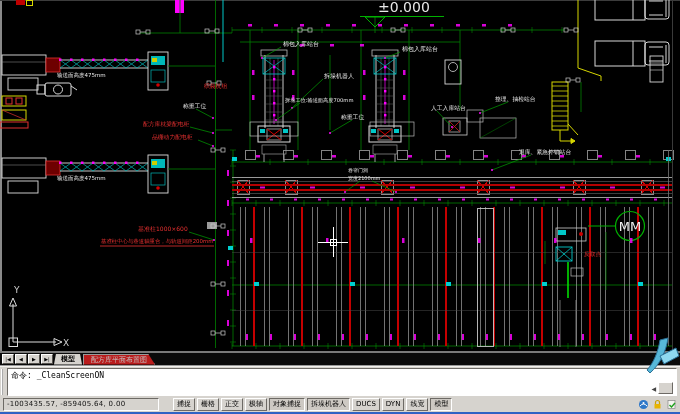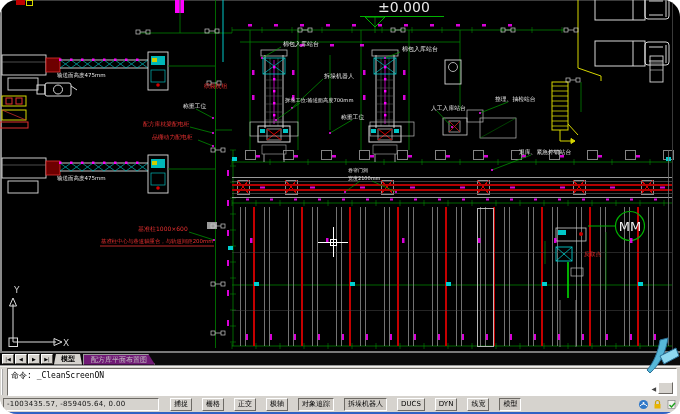--- a/index.html
+++ b/index.html
@@ -1,35 +1,35 @@
 <!DOCTYPE html>
 <html><head>
 <meta charset="utf-8">
 <style>
   html,body{margin:0;padding:0;}
-  #app{position:relative;width:680px;height:414px;overflow:hidden;background:#d6d3ce;font-family:"DejaVu Sans",sans-serif;border-radius:17px;}
+  #app{position:relative;width:680px;height:414px;overflow:hidden;background:#d6d3ce;font-family:"DejaVu Sans",sans-serif;}
   #canvas{position:absolute;left:0;top:0;width:680px;height:353px;background:#000;}
   #cad{display:block;}
   text{font-family:"DejaVu Sans",sans-serif;}
   #tabbar{position:absolute;left:0;top:353px;width:680px;height:13px;background:#0a0a0a;border-bottom:1px solid #9a9a9a;display:flex;align-items:center;gap:1px;padding-left:2px;box-sizing:border-box;}
   .navbtn{width:12px;height:10px;background:#d6d3ce;border:1px solid;border-color:#fff #55524d #55524d #fff;font-size:5px;line-height:8px;text-align:center;color:#000;box-sizing:border-box;overflow:hidden;}
   .tab{height:11px;line-height:11px;font-size:7px;padding:0 7px;white-space:nowrap;}
   .tab.active{background:#d6d3ce;color:#000;font-weight:bold;clip-path:polygon(2px 0,calc(100% - 2px) 0,100% 100%,0 100%);}
-  .tab.inactive{background:#701a75;color:#c4c4c4;border:1px solid #9a9a9a;border-bottom:none;box-sizing:border-box;clip-path:polygon(0 0,calc(100% - 7px) 0,100% 100%,0 100%);}
+  .tab.inactive{background:#b91c1c;color:#c4c4c4;border:1px solid #9a9a9a;border-bottom:none;box-sizing:border-box;clip-path:polygon(0 0,calc(100% - 7px) 0,100% 100%,0 100%);}
   #cmdwin{position:absolute;left:0;top:366px;width:680px;height:31px;background:#d6d3ce;border-top:1px solid #f4f2ee;}
   #cmdgrab{position:absolute;left:1px;top:2px;width:4px;height:26px;border-left:2px ridge #fff;border-right:1px solid #8a877f;}
   #cmdtext{position:absolute;left:7px;top:1px;right:3px;height:28px;background:#fff;border:1px solid;border-color:#6d6a65 #fff #fff #6d6a65;font-family:"DejaVu Sans Mono",monospace;font-size:8px;color:#000;padding:1px 16px 0 3px;box-sizing:border-box;}
   .cmdline{height:12px;line-height:12px;white-space:pre;}
   #cmdscroll{position:absolute;right:7px;bottom:4px;display:flex;align-items:center;gap:2px;}
   #cmdscroll .arr{font-size:6px;color:#444;}
   #cmdscroll .thumb{width:13px;height:10px;background:#d6d3ce;border:1px solid;border-color:#fff #6d6a65 #6d6a65 #fff;}
-  #statusbar{position:absolute;left:0;top:397px;width:680px;height:15px;background:#d6d3ce;display:flex;align-items:center;padding:0 3px;box-sizing:border-box;gap:3px;}
+  #statusbar{position:absolute;left:0;top:397px;width:680px;height:15px;background:#d6d3ce;display:flex;align-items:center;padding:0 3px;box-sizing:border-box;gap:14px;}
   #coords{width:148px;height:11px;font-size:7px;line-height:11px;padding:0 3px;border:1px solid;border-color:#6d6a65 #fff #fff #6d6a65;color:#111;letter-spacing:.3px;box-sizing:content-box;white-space:nowrap;overflow:hidden;}
   #togs{display:flex;gap:2px;}
-  .tog{font-size:7px;height:11px;line-height:10px;padding:0 3px;background:#d6d3ce;border:1px solid;border-color:#fff #6d6a65 #6d6a65 #fff;color:#000;white-space:nowrap;margin-left:8px;}
+  .tog{font-size:7px;height:11px;line-height:10px;padding:0 3px;background:#d6d3ce;border:1px solid;border-color:#fff #6d6a65 #6d6a65 #fff;color:#000;white-space:nowrap;}
   .tog.pressed{border-color:#6d6a65 #fff #fff #6d6a65;background:#cdc9c3;}
   #tray{margin-left:auto;display:flex;gap:3px;align-items:center;}
   #bottomedge{position:absolute;left:0;top:412px;width:680px;height:2px;background:#2f62c4;}
   #acadlogo{position:absolute;left:646px;top:334px;width:34px;height:40px;z-index:5;}
 </style>
 </head>
 <body>
 
 <div id="app">
 
@@ -692,21 +692,21 @@
     </div>
   </div>
 
   <div id="statusbar">
     <div id="coords">-1003435.57, -859405.64, 0.00</div>
     <div id="togs">
         <span class="tog">捕捉</span>
         <span class="tog">栅格</span>
         <span class="tog">正交</span>
         <span class="tog">极轴</span>
-        <span class="tog pressed">对象追踪</span>
+        <span class="tog pressed">对象捕捉</span>
         <span class="tog pressed">拆垛机器人</span>
         <span class="tog">DUCS</span>
         <span class="tog">DYN</span>
         <span class="tog">线宽</span>
         <span class="tog pressed">模型</span>
       </div>
     <div id="tray">
       <svg width="11" height="11">
           <circle cx="5.5" cy="5.5" r="4.5" fill="#2e78c8"></circle>
           <path d="M2 7 Q5.5 3 9 7" stroke="#fff" fill="none" stroke-width="1"></path>

